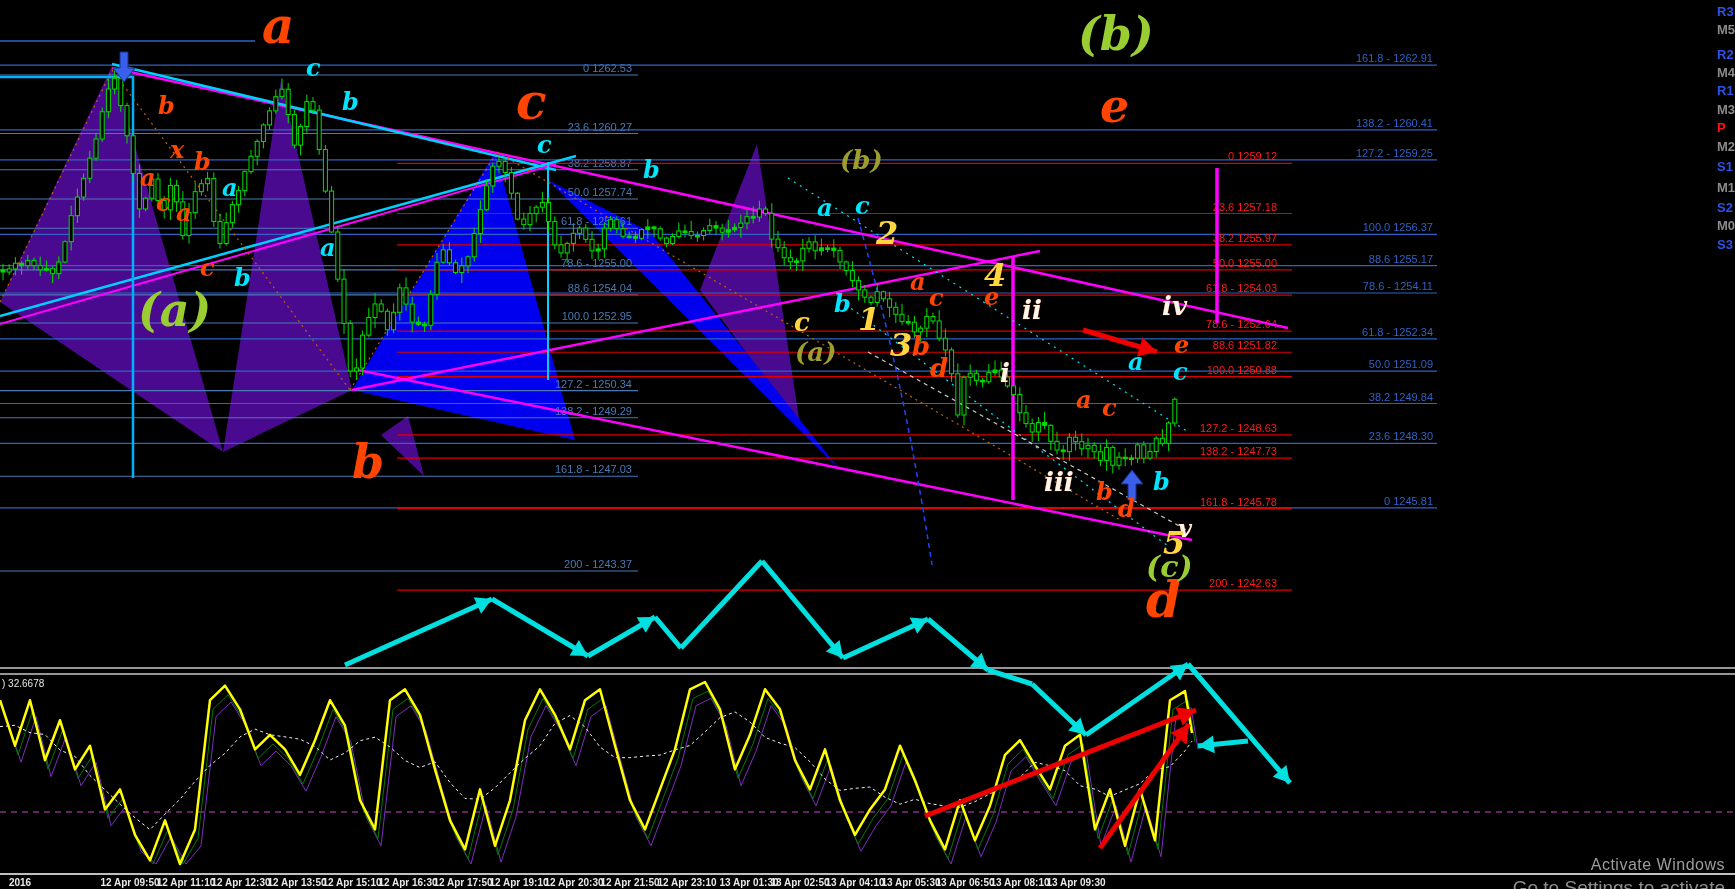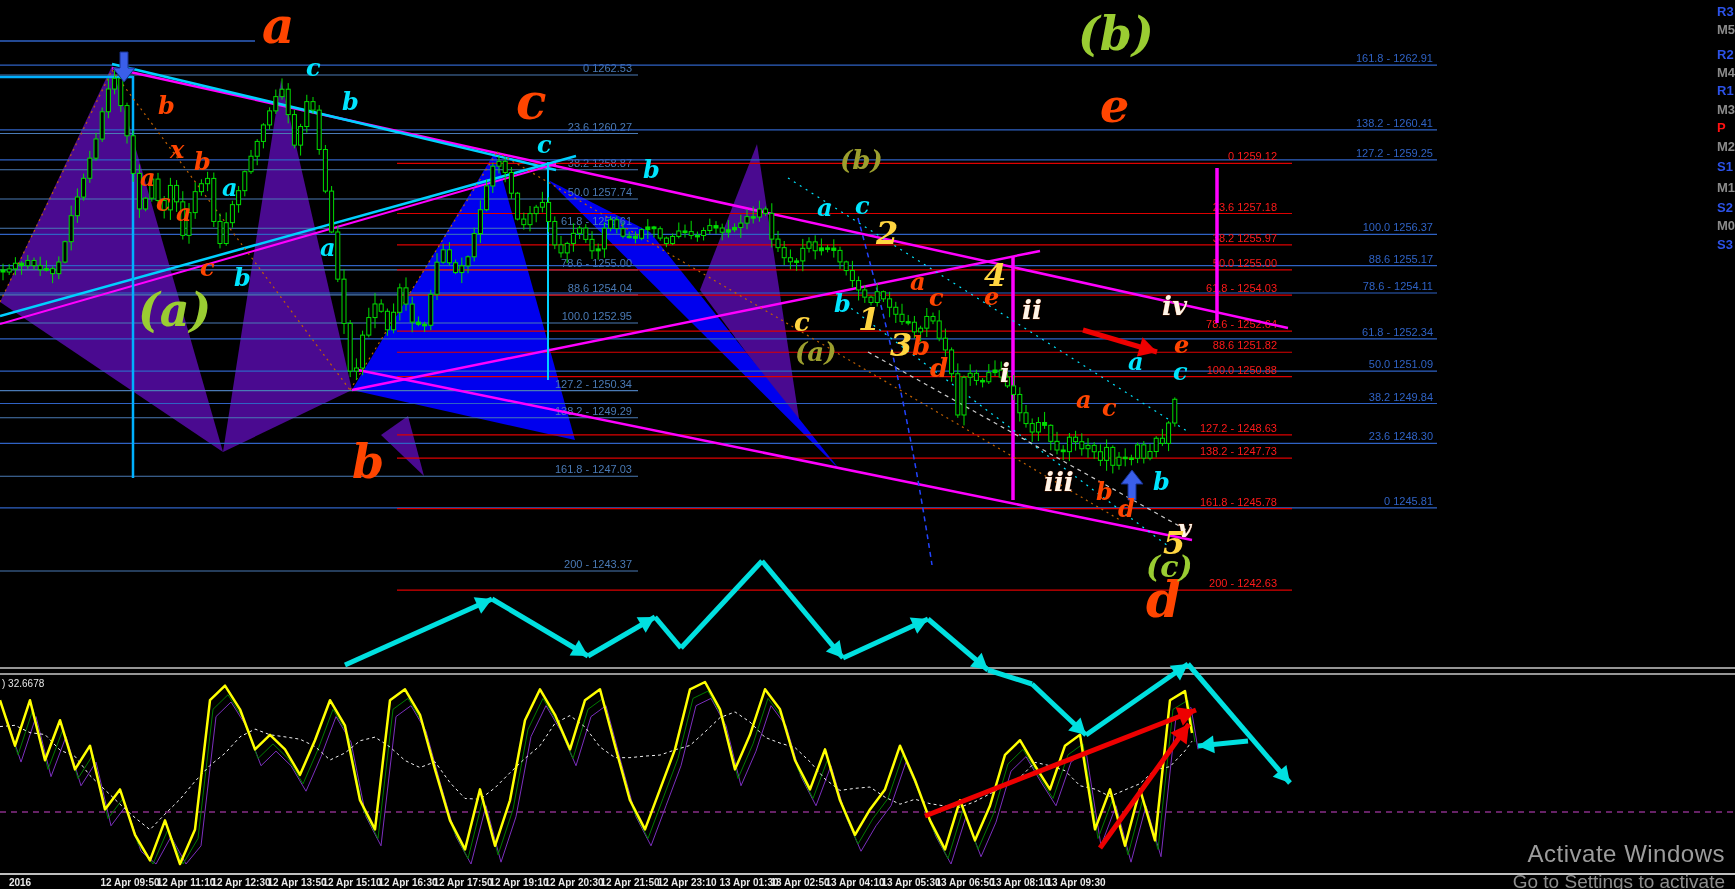--- a/index.html
+++ b/index.html
@@ -1,21 +1,21 @@
 <!DOCTYPE html>
 <html><head>
 <meta charset="utf-8">
 <style>
   html,body{margin:0;padding:0;background:#000;width:1735px;height:889px;overflow:hidden;
             font-family:"Liberation Sans",sans-serif;}
   #stage{position:relative;width:1735px;height:889px;background:#000;}
   #chart-svg{position:absolute;left:0;top:0;}
   .watermark{position:absolute;right:10px;top:840px;text-align:right;color:#9c9c9c;
              font-family:"Liberation Sans",sans-serif;pointer-events:none;}
-  .watermark .wm1{font-size:24px;letter-spacing:.5px;}
+  .watermark .wm1{font-size:16px;letter-spacing:.5px;margin-top:16px;}
   .watermark .wm2{font-size:19px;color:#8e8e8e;margin-top:3px;}
   .osc-label{position:absolute;left:2px;top:678px;color:#e6e6e6;font-size:10px;
              font-family:"Liberation Sans",sans-serif;}
 </style>
 </head>
 <body>
 
 <div id="stage">
   <svg id="chart-svg" width="1735" height="889">
       <polygon points="0,302 112,66 223,452" fill="#4a0a90"></polygon>

